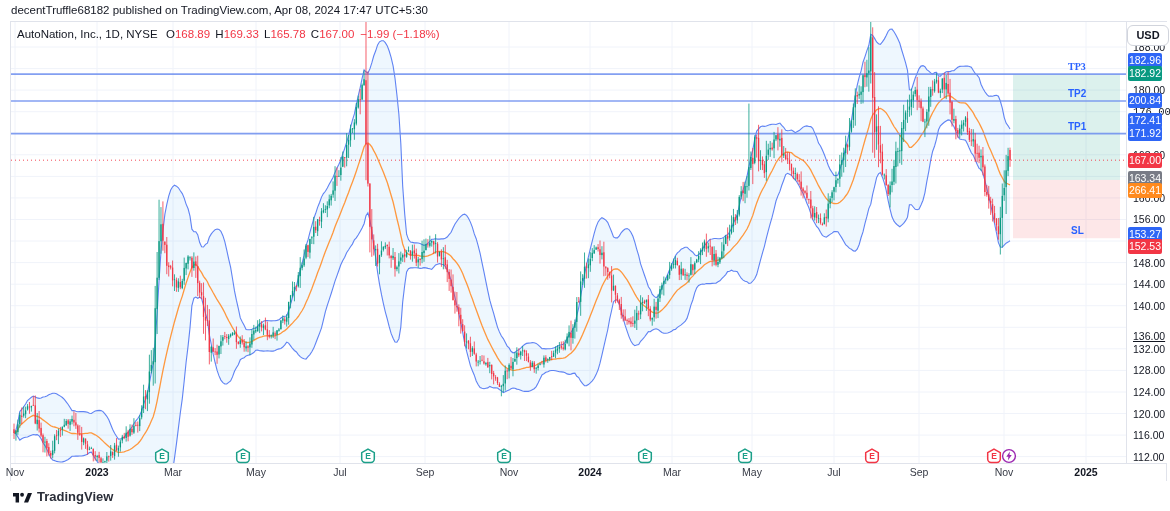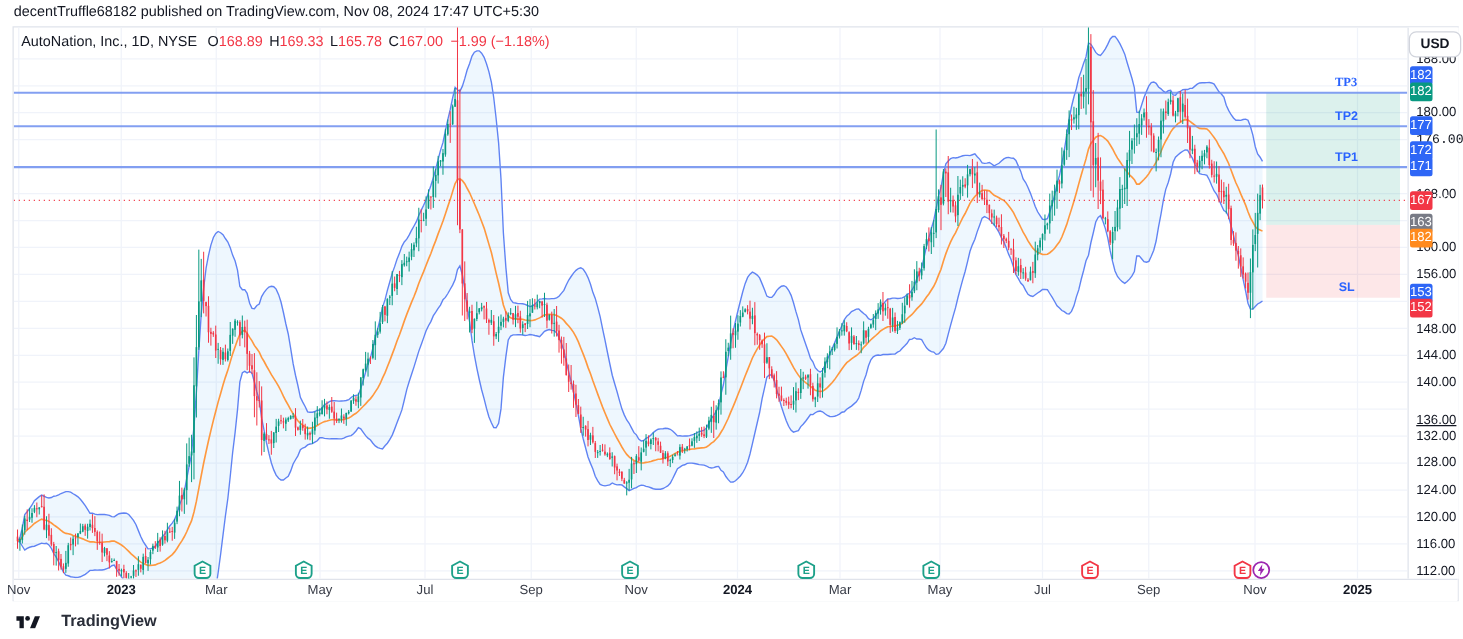--- a/index.html
+++ b/index.html
@@ -8,34 +8,34 @@
   .chart-card{position:absolute;left:10px;top:21px;width:1157px;height:460px;
     border:1px solid #E0E3EB;background:#fff;box-sizing:border-box;}
   .plot-svg{position:absolute;left:0;top:0;}
   .legend{position:absolute;left:6px;top:6px;font-size:11.5px;color:#131722;white-space:nowrap;z-index:5;}
   .legend .val{margin-left:2px;}
   .legend .chg{margin-left:6px;}
   .tp-tag{position:absolute;font-size:10px;font-weight:600;color:#2962FF;z-index:4;}
   .badge{position:absolute;width:16px;height:16px;z-index:4;}
   .scale-col{position:absolute;left:1115px;top:0;width:40px;height:441px;border-left:1px solid #E0E3EB;background:#fff;}
   .tick{position:absolute;left:1122px;font-size:10.5px;color:#131722;z-index:1;}
-  .plabel{position:absolute;left:1117px;width:18px;height:15px;line-height:15px;border-radius:2px;
+  .plabel{position:absolute;left:1117px;width:34px;height:15px;line-height:15px;border-radius:2px;
     color:#fff;font-size:10.5px;text-align:center;z-index:2;}
   .usd-btn{position:absolute;left:1116px;top:3px;width:40px;height:19px;line-height:19px;text-align:center;
     background:#fff;border:1px solid #D1D4DC;border-radius:6px;font-size:11px;font-weight:700;color:#131722;z-index:6;cursor:pointer;}
   .time-axis{position:absolute;left:0;top:441px;width:1155px;height:17px;border-top:1px solid #E0E3EB;background:#fff;}
   .taxis-label{position:absolute;top:2px;width:44px;margin-left:-22px;text-align:center;font-size:10.5px;color:#363A45;}
   .taxis-label.year{font-weight:700;color:#131722;}
-  .footer{position:absolute;left:13px;top:489px;display:flex;align-items:center;gap:17px;}
+  .footer{position:absolute;left:13px;top:489px;display:flex;align-items:center;gap:5px;}
   .footer-text{font-size:13px;font-weight:600;color:#2A2E39;}
 </style>
 </head>
 <body>
 
-<div class="publish-line">decentTruffle68182 published on TradingView.com, Nov 08, 2024 17:47 UTC+5:30</div>
+<div class="publish-line">decentTruffle68182 published on TradingView.com, Apr 08, 2024 17:47 UTC+5:30</div>
 
 <div class="chart-card">
   <svg class="plot-svg" id="plot" width="1115" height="441" viewBox="11 22 1115 441">
       <line x1="11" x2="1126" y1="456.6" y2="456.6" stroke="#F0F3FA" stroke-width="1"></line>
       <line x1="11" x2="1126" y1="435.1" y2="435.1" stroke="#F0F3FA" stroke-width="1"></line>
       <line x1="11" x2="1126" y1="413.5" y2="413.5" stroke="#F0F3FA" stroke-width="1"></line>
       <line x1="11" x2="1126" y1="392.0" y2="392.0" stroke="#F0F3FA" stroke-width="1"></line>
       <line x1="11" x2="1126" y1="370.4" y2="370.4" stroke="#F0F3FA" stroke-width="1"></line>
       <line x1="11" x2="1126" y1="348.8" y2="348.8" stroke="#F0F3FA" stroke-width="1"></line>
       <line x1="11" x2="1126" y1="327.3" y2="327.3" stroke="#F0F3FA" stroke-width="1"></line>
@@ -1170,26 +1170,26 @@
       <div class="tick" style="top: 277.72px;">140.00</div>
       <div class="tick" style="top: 308px; text-decoration: underline;">136.00</div>
       <div class="tick" style="top: 320.84px;">132.00</div>
       <div class="tick" style="top: 342.4px;">128.00</div>
       <div class="tick" style="top: 363.96px;">124.00</div>
       <div class="tick" style="top: 385.52px;">120.00</div>
       <div class="tick" style="top: 407.08px;">116.00</div>
       <div class="tick" style="top: 428.64px;">112.00</div>
       <div class="plabel" style="top: 30.5px; background: rgb(46, 102, 246);">182.96</div>
       <div class="plabel" style="top: 43.5px; background: rgb(8, 153, 129);">182.92</div>
-      <div class="plabel" style="top: 70.5px; background: rgb(46, 102, 246);">177.98</div>
+      <div class="plabel" style="top: 70.5px; background: rgb(46, 102, 246);">200.84</div>
       <div class="plabel" style="top: 91px; background: rgb(46, 102, 246);">172.41</div>
       <div class="plabel" style="top: 104px; background: rgb(46, 102, 246);">171.92</div>
       <div class="plabel" style="top: 130.5px; background: rgb(242, 54, 69);">167.00</div>
       <div class="plabel" style="top: 148.5px; background: rgb(120, 123, 134);">163.34</div>
-      <div class="plabel" style="top: 160.5px; background: rgb(255, 138, 30);">182.46</div>
+      <div class="plabel" style="top: 160.5px; background: rgb(255, 138, 30);">266.41</div>
       <div class="plabel" style="top: 204.5px; background: rgb(46, 102, 246);">153.27</div>
       <div class="plabel" style="top: 216.5px; background: rgb(242, 54, 69);">152.53</div>
     </div>
   <div class="usd-btn">USD</div>
 
   <div class="time-axis" id="time-axis">
       <span class="taxis-label" style="left: 4px;">Nov</span>
       <span class="taxis-label year" style="left: 86px;">2023</span>
       <span class="taxis-label" style="left: 162px;">Mar</span>
       <span class="taxis-label" style="left: 245px;">May</span>

